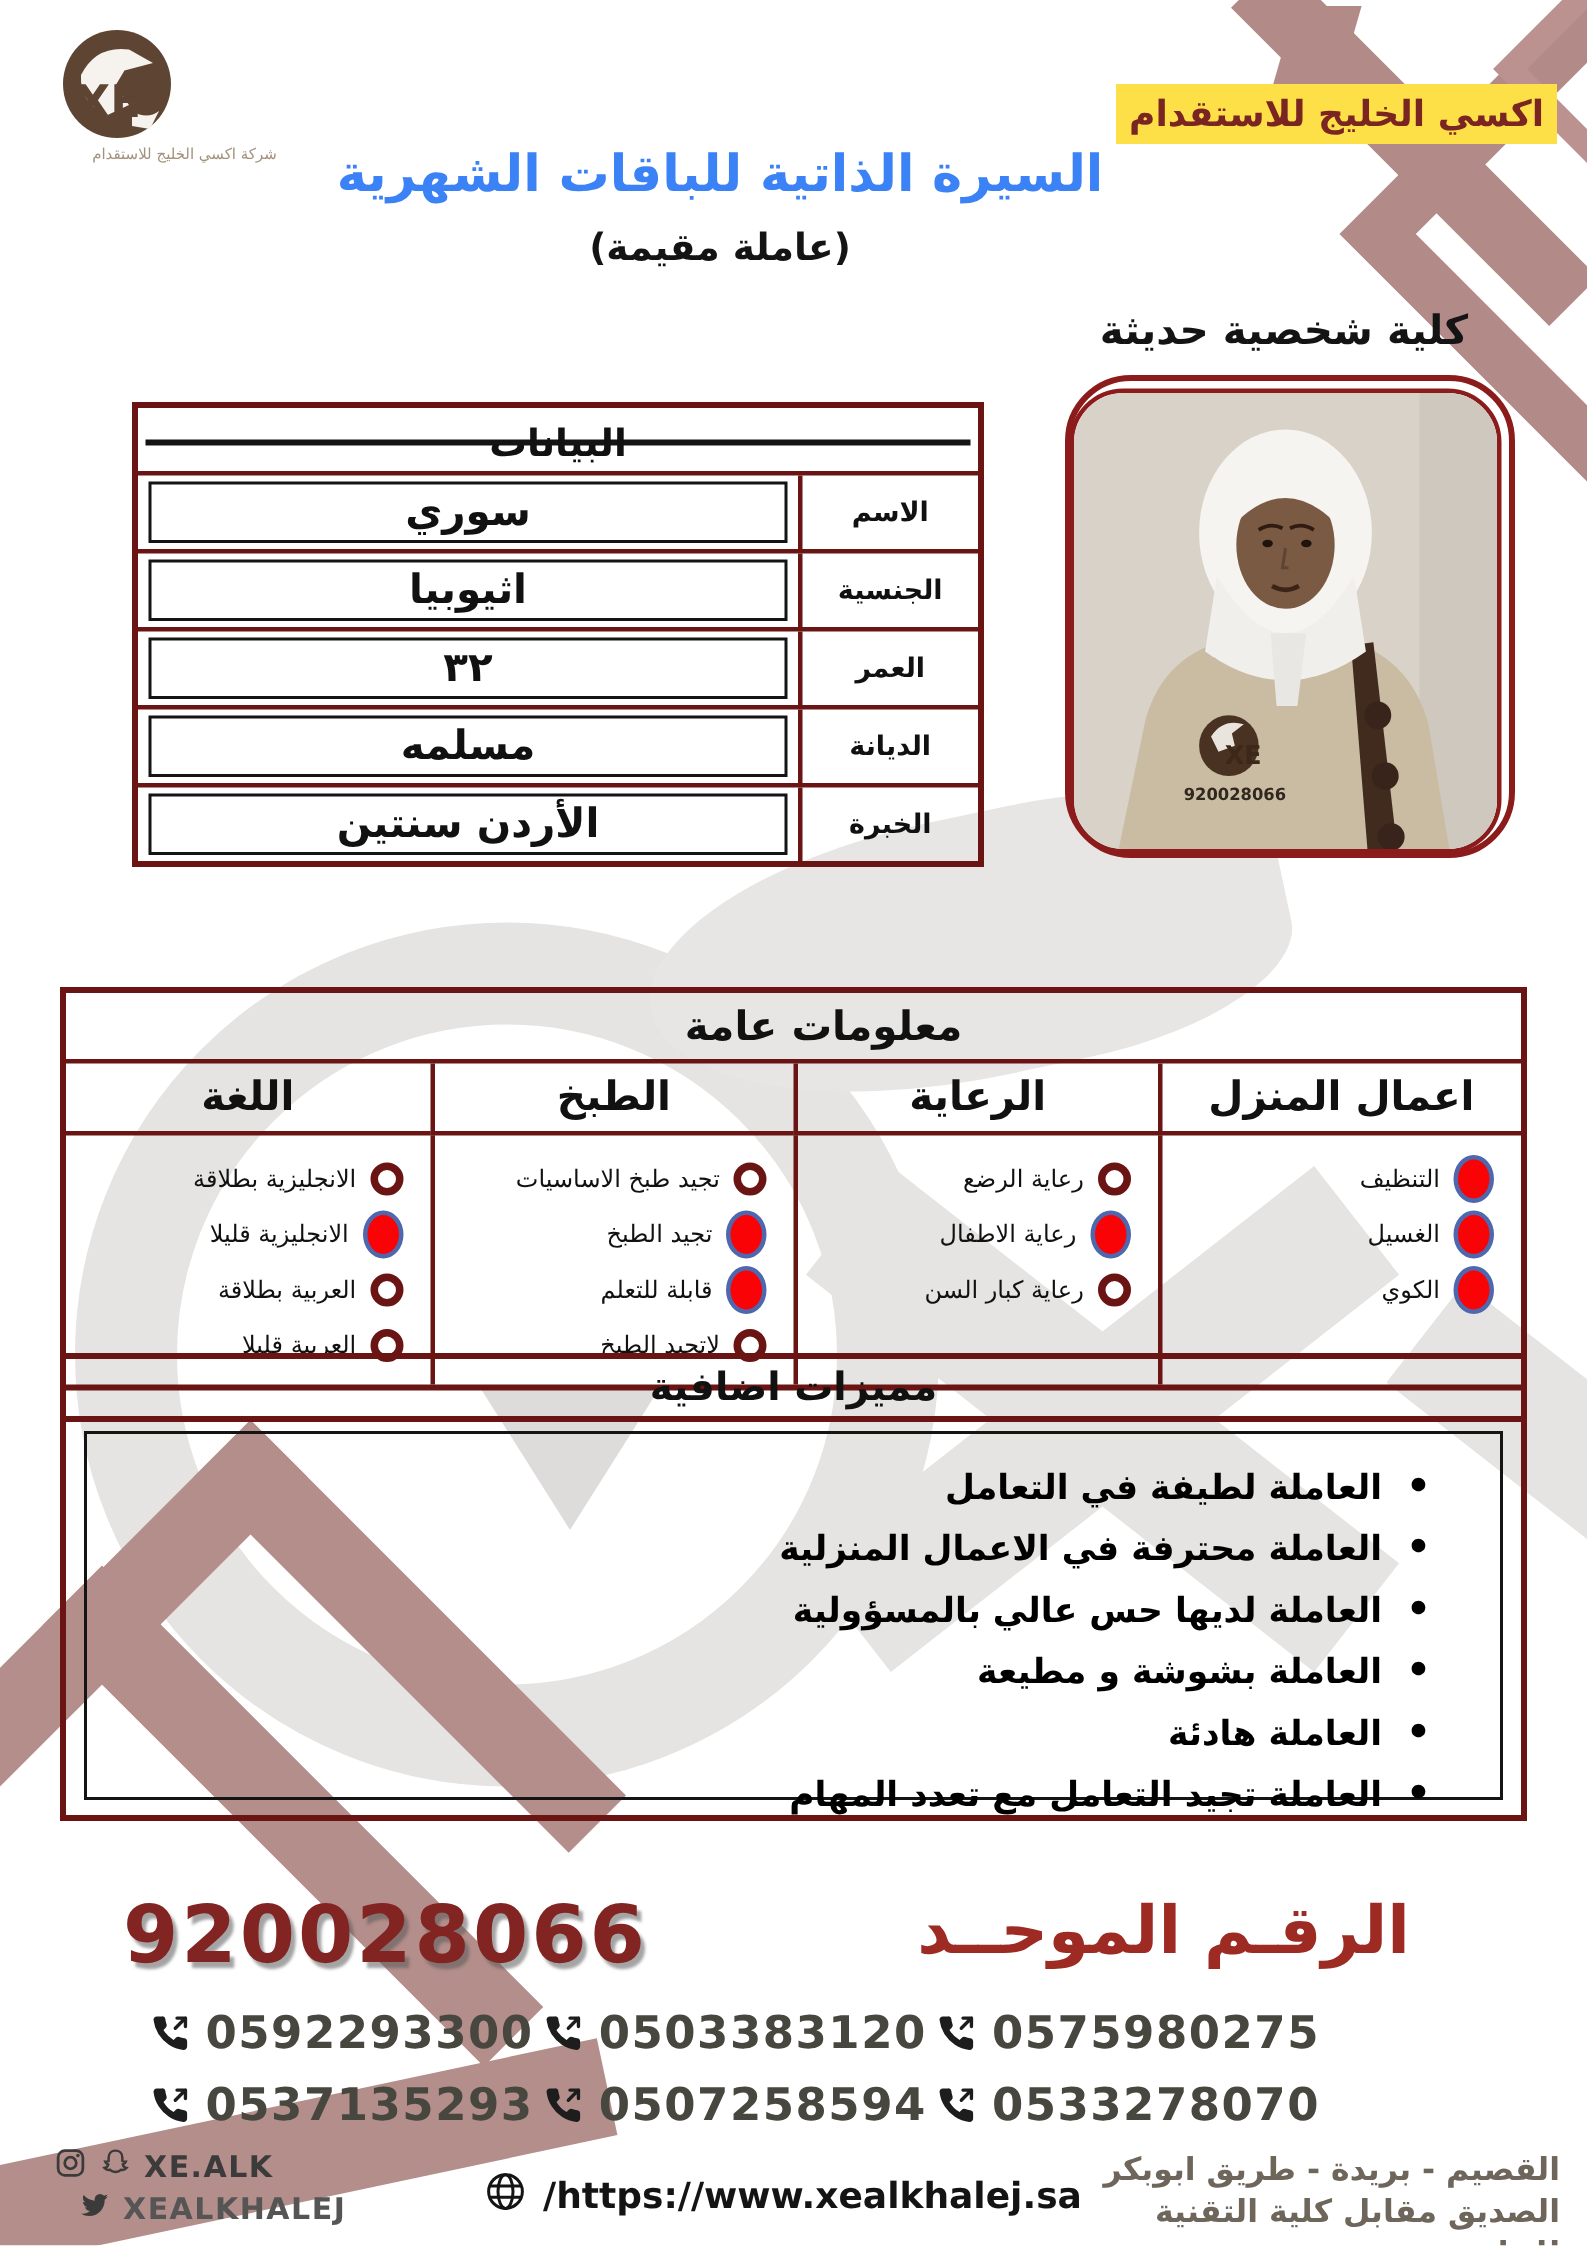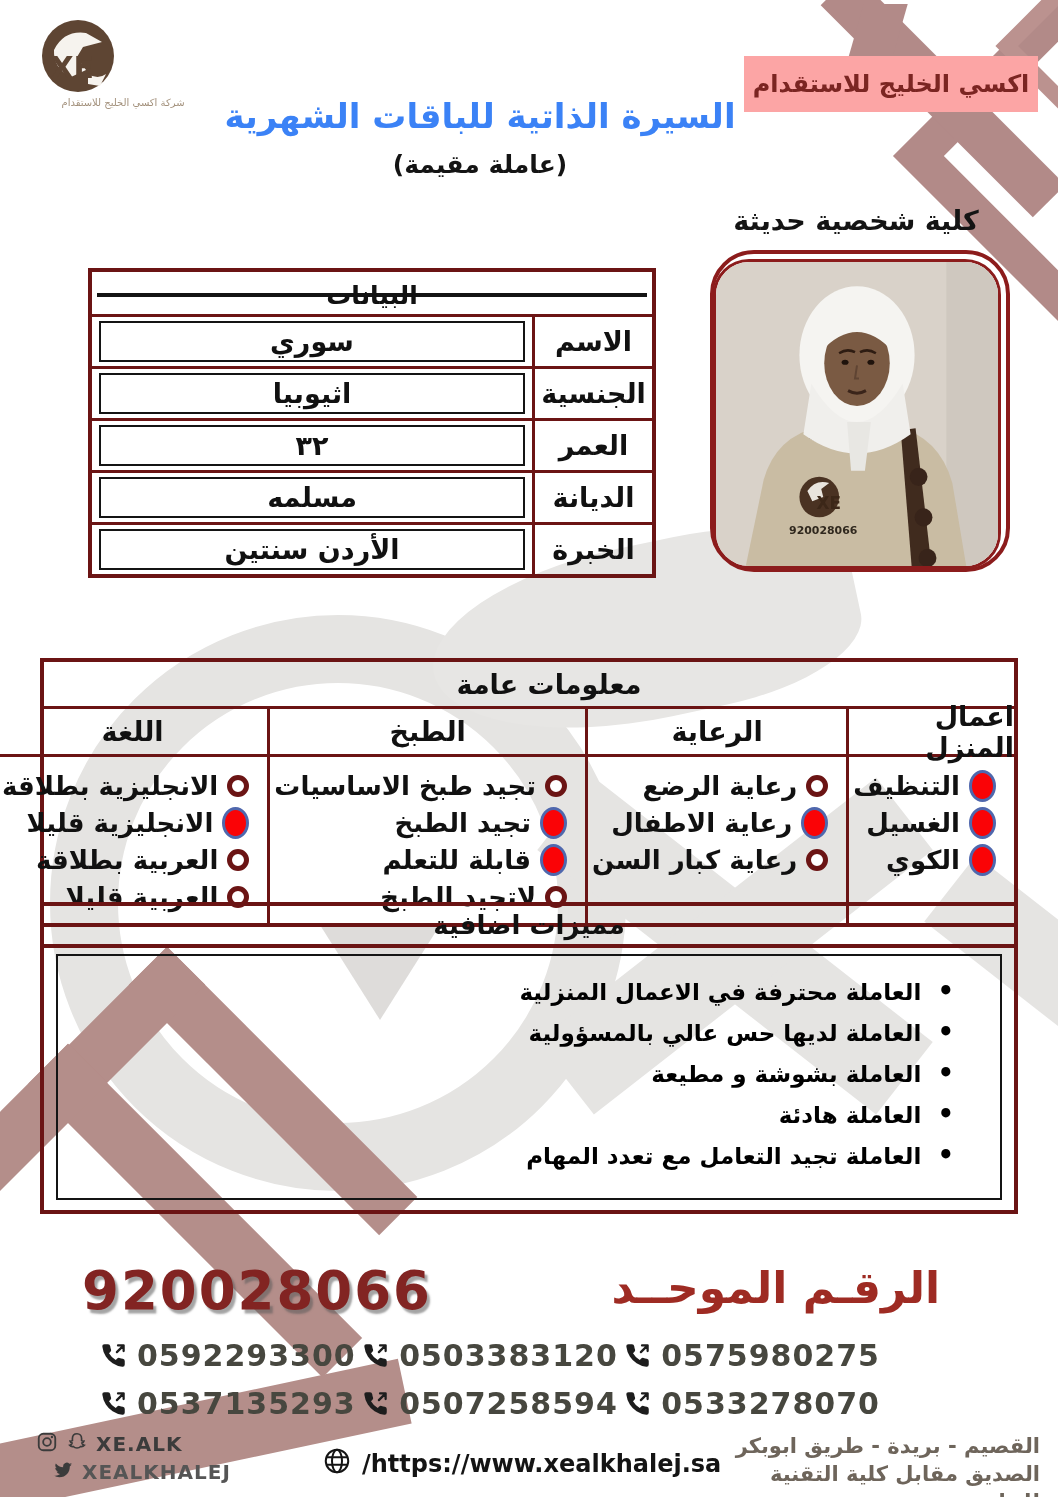--- a/index.html
+++ b/index.html
@@ -19,54 +19,54 @@
   .wm-e{left:930px;top:905px;width:190px;height:84px;background:#e5e4e2;transform:rotate(38deg);}
   .wm-wedge{left:320px;top:925px;width:120px;height:95px;background:#dedcda;clip-path:polygon(0 0,100% 0,50% 100%);}
   
   .wm-bl1{left:-10px;top:1020px;width:300px;height:300px;border-style:solid;border-color:#b48e8a;border-width:54px 0 0 54px;transform:rotate(45deg);}
   .wm-bl2{left:-140px;top:1130px;width:360px;height:360px;border-style:solid;border-color:#b48e8a;border-width:56px 0 0 56px;transform:rotate(45deg);}
   .wm-bl-band{left:-70px;top:1408px;width:480px;height:66px;background:#b48e8a;transform:rotate(-12deg);}
 
   .z1{position:absolute;z-index:1;}
   
   .logo{left:26px;top:12px;width:195px;height:110px;}
-  .banner{left:744px;top:56px;width:294px;height:56px;background:#fca5a5;display:flex;align-items:center;justify-content:center;
+  .banner{left:744px;top:56px;width:294px;height:40px;background:#fde047;display:flex;align-items:center;justify-content:center;
           font-size:24px;font-weight:bold;color:#7b2522;z-index:1;}
   .title{left:200px;top:96px;width:560px;text-align:center;font-size:34px;font-weight:bold;color:#3b82f6;}
   .subtitle{left:200px;top:150px;width:560px;text-align:center;font-size:25px;font-weight:bold;color:#141414;}
   .photo-label{left:695px;top:205px;width:322px;text-align:center;font-size:27px;font-weight:bold;color:#141414;}
   .photo-frame{left:710px;top:250px;width:300px;height:322px;border:4px solid #8c1c1c;border-radius:44px;padding:5px;box-sizing:border-box;}
   .photo-inner{width:100%;height:100%;border:3px solid #8c1c1c;border-radius:36px;overflow:hidden;}
   .photo-inner svg{display:block;width:100%;height:100%;}
 
   
   .bio-table{left:88px;top:268px;width:568px;border:4px solid #6b1414;box-sizing:border-box;}
   .bio-header{height:44px;border-bottom:3px solid #6b1414;padding:21px 5px;box-sizing:border-box;}
   .bio-header-inner{height:100%;border:2px solid #141414;display:flex;align-items:center;justify-content:center;
                     font-size:25px;font-weight:bold;box-sizing:border-box;}
   .bio-row{display:flex;height:49px;border-bottom:3px solid #6b1414;}
   .bio-row:last-child{border-bottom:none;}
   .bio-label{width:120px;border-left:3px solid #6b1414;display:flex;align-items:center;justify-content:center;
-             font-size:27px;font-weight:bold;box-sizing:border-box;flex:none;}
+             font-size:18px;font-weight:bold;box-sizing:border-box;flex:none;}
   .bio-value{flex:1;padding:4px 7px;box-sizing:border-box;}
   .vbox{height:100%;border:2px solid #141414;display:flex;align-items:center;justify-content:center;
         font-size:27px;font-weight:bold;box-sizing:border-box;}
 
   
   .info-table{left:40px;top:658px;width:978px;border:4px solid #6b1414;box-sizing:border-box;}
   .info-title{height:44px;border-bottom:3px solid #6b1414;display:flex;align-items:center;justify-content:center;
               font-size:27px;font-weight:bold;padding-left:40px;}
   .info-grid{display:grid;grid-template-columns:1fr 1fr 1fr 1fr;}
   .info-h{height:48px;border-bottom:3px solid #6b1414;display:flex;align-items:center;justify-content:center;
           font-size:27px;font-weight:bold;box-sizing:border-box;}
   .info-h:not(:nth-child(4)){border-left:3px solid #6b1414;}
   .info-b{min-height:152px;padding:10px 10px 8px 4px;box-sizing:border-box;}
   .info-b:not(:last-child){border-left:3px solid #6b1414;}
   .opt{display:flex;align-items:center;gap:9px;min-height:37px;padding-right:8px;}
-  .opt-label{font-size:26px;font-weight:bold;white-space:nowrap;}
+  .opt-label{font-size:16px;font-weight:normal;white-space:nowrap;}
   .r-filled{width:21px;height:26px;border-radius:50%;background:#fa0306;border:3px solid #4f67ad;flex:none;box-sizing:content-box;}
   .r-empty{width:12px;height:12px;border-radius:50%;border:5px solid #6b1414;background:#fff;flex:none;box-sizing:content-box;}
 
   
   .feat-title{left:40px;top:902px;width:978px;height:46px;border:4px solid #6b1414;display:flex;align-items:center;
               justify-content:center;font-size:26px;font-weight:bold;box-sizing:border-box;}
   .feat-box{left:40px;top:948px;width:978px;height:266px;border:4px solid #6b1414;border-top:none;box-sizing:border-box;
             padding:6px 12px 10px 12px;}
   .feat-inner{height:100%;border:2px solid #141414;padding:20px 46px 0 10px;box-sizing:border-box;}
   .feat-list{list-style:none;margin:0;padding:0;}
@@ -269,20 +269,21 @@
             <span class="opt-label">العربية قليلا</span>
           </div>
         </div>
       </div>
   </div>
 
   <div class="z1 feat-title">مميزات اضافية</div>
   <div class="z1 feat-box">
     <div class="feat-inner">
       <ul class="feat-list" id="feat-list">
+          <li>العاملة لطيفة في التعامل</li>
           <li>العاملة محترفة في الاعمال المنزلية</li>
           <li>العاملة لديها حس عالي بالمسؤولية</li>
           <li>العاملة بشوشة و مطيعة</li>
           <li>العاملة هادئة</li>
           <li>العاملة تجيد التعامل مع تعدد المهام</li>
         </ul>
     </div>
   </div>
 
   <div class="z1 unified-label">الرقـم الموحــد</div>

